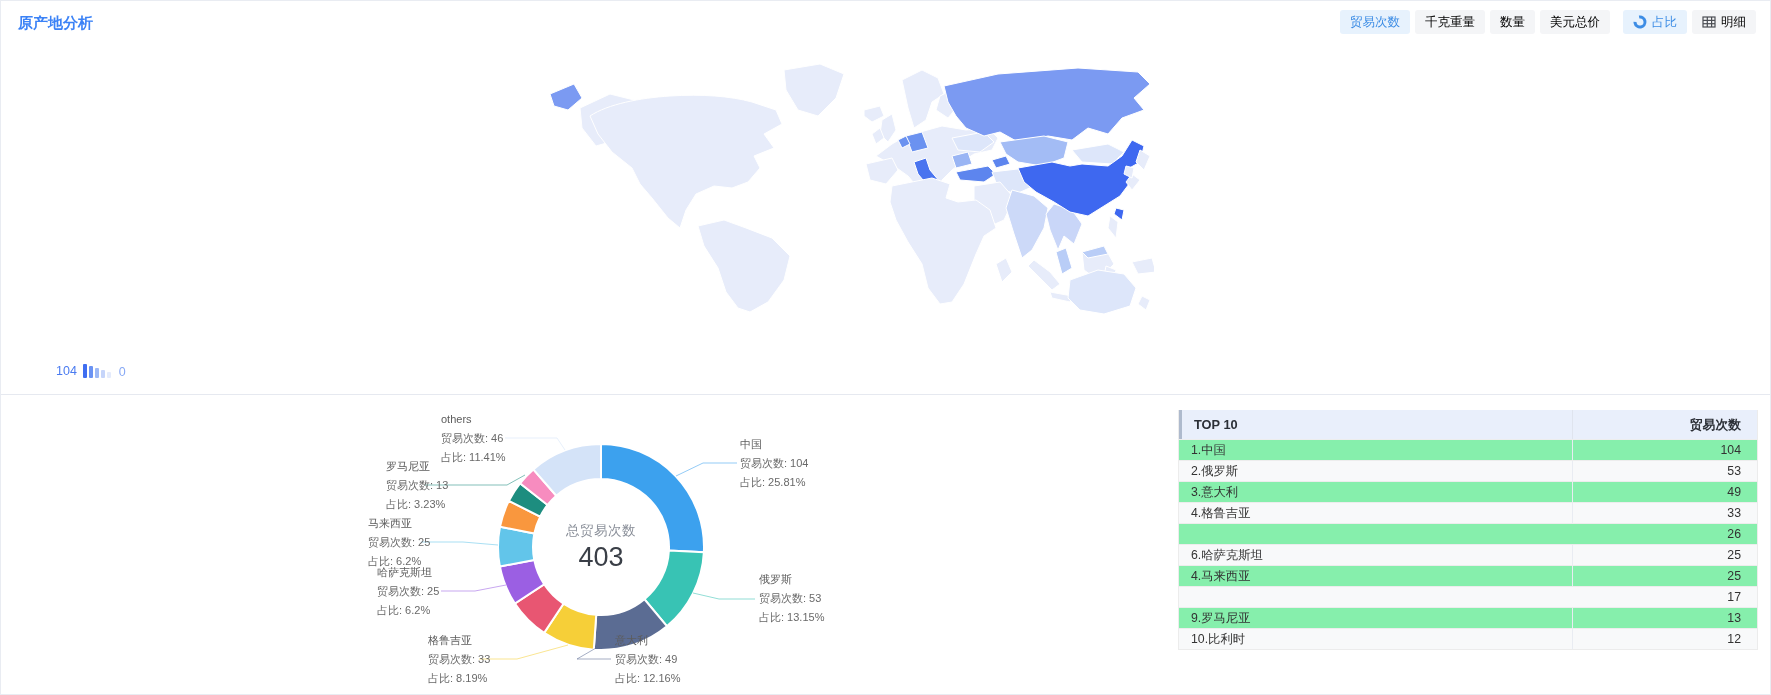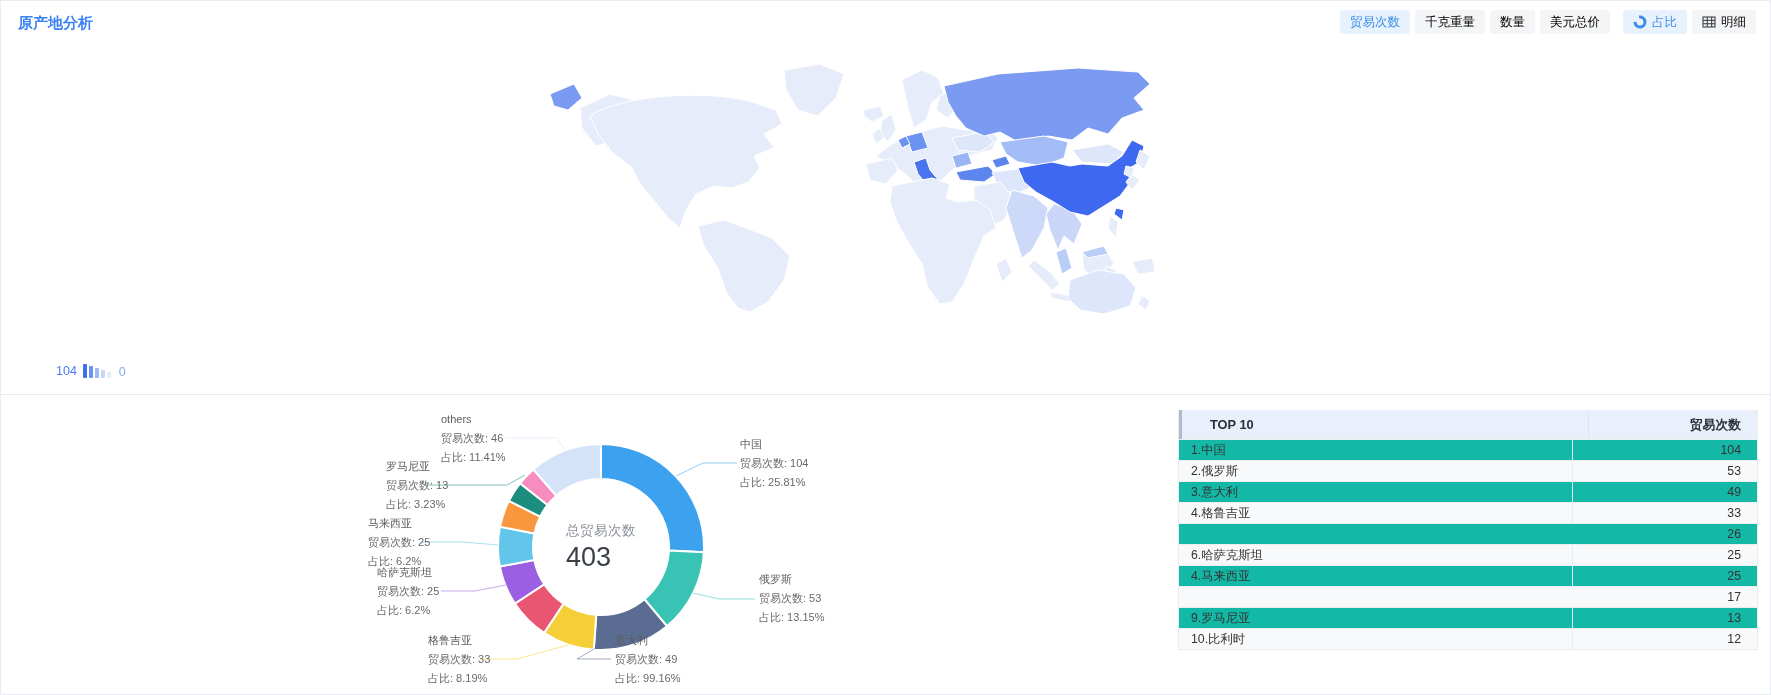--- a/index.html
+++ b/index.html
@@ -22,32 +22,32 @@
   .tint2{fill:#ccd9f8;}
   .tint3{fill:#c9d6f8;}
   .map-legend{position:absolute;left:55px;top:363px;display:flex;align-items:flex-end;font-size:12.5px;}
   .map-legend .maxv{color:#4a7bf0;margin-right:6px;line-height:14px;}
   .map-legend .minv{color:#88a9f5;margin-left:6px;line-height:12px;}
   .map-legend .bars{display:flex;align-items:flex-end;}
   .map-legend .bars i{display:block;width:4px;margin-right:2px;border-radius:1px;}
   
   .bottom{position:absolute;left:0;top:393px;right:0;height:300px;border-top:1px solid #e6e9f0;}
   .donut-svg{position:absolute;left:0;top:0;}
-  .donut-center{position:absolute;left:600px;top:152px;transform:translate(-50%,-50%);pointer-events:none;}
+  .donut-center{position:absolute;left:600px;top:152px;transform:translate(-50%,-50%);text-align:center;pointer-events:none;}
   .donut-center .c-label{font-size:13.5px;color:#8a8f99;letter-spacing:.5px;}
   .donut-center .c-value{font-size:27px;color:#3a3f47;margin-top:2px;}
   .callout{position:absolute;font-size:11px;line-height:19px;color:#696969;white-space:nowrap;pointer-events:none;}
   .callout .cname{color:#5c5c5c;}
   
   .top-table{position:absolute;left:1177px;top:15px;width:578px;border:1px solid #ececec;border-top:none;font-size:12.3px;}
   .tt-header{display:flex;height:29px;line-height:29px;background:#e9effb;border-left:3px solid #aebacd;
              font-weight:700;color:#2b2f36;font-size:12.8px;}
-  .tt-header .hl{width:378px;padding-left:28px;border-right:1px solid #dfe4ee;}
+  .tt-header .hl{width:378px;padding-left:12px;border-right:1px solid #dfe4ee;}
   .tt-header .hr{flex:1;text-align:right;padding-right:16px;}
-  .tt-row{display:flex;height:20px;line-height:20px;border-top:1px solid #ededed;background:#14b8a6;}
+  .tt-row{display:flex;height:20px;line-height:20px;border-top:1px solid #ededed;background:#86efac;}
   .tt-row:nth-child(even){background:#f8f9fa;}
   .tt-row .cl{width:381px;padding-left:12px;border-right:1px solid #e9ecf2;overflow:hidden;}
   .tt-row .cr{flex:1;text-align:right;padding-right:16px;}
 </style>
 </head>
 <body>
 
 <div class="card">
 
   <div class="card-header">
@@ -187,21 +187,21 @@
           <div>占比: 25.81%</div>
         </div>
         <div class="callout" style="left: 758px; top: 175px;">
           <div class="cname">俄罗斯</div>
           <div>贸易次数: 53</div>
           <div>占比: 13.15%</div>
         </div>
         <div class="callout" style="left: 614px; top: 236px;">
           <div class="cname">意大利</div>
           <div>贸易次数: 49</div>
-          <div>占比: 99.16%</div>
+          <div>占比: 12.16%</div>
         </div>
         <div class="callout" style="left: 427px; top: 236px;">
           <div class="cname">格鲁吉亚</div>
           <div>贸易次数: 33</div>
           <div>占比: 8.19%</div>
         </div>
         <div class="callout" style="left: 376px; top: 168px;">
           <div class="cname">哈萨克斯坦</div>
           <div>贸易次数: 25</div>
           <div>占比: 6.2%</div>

